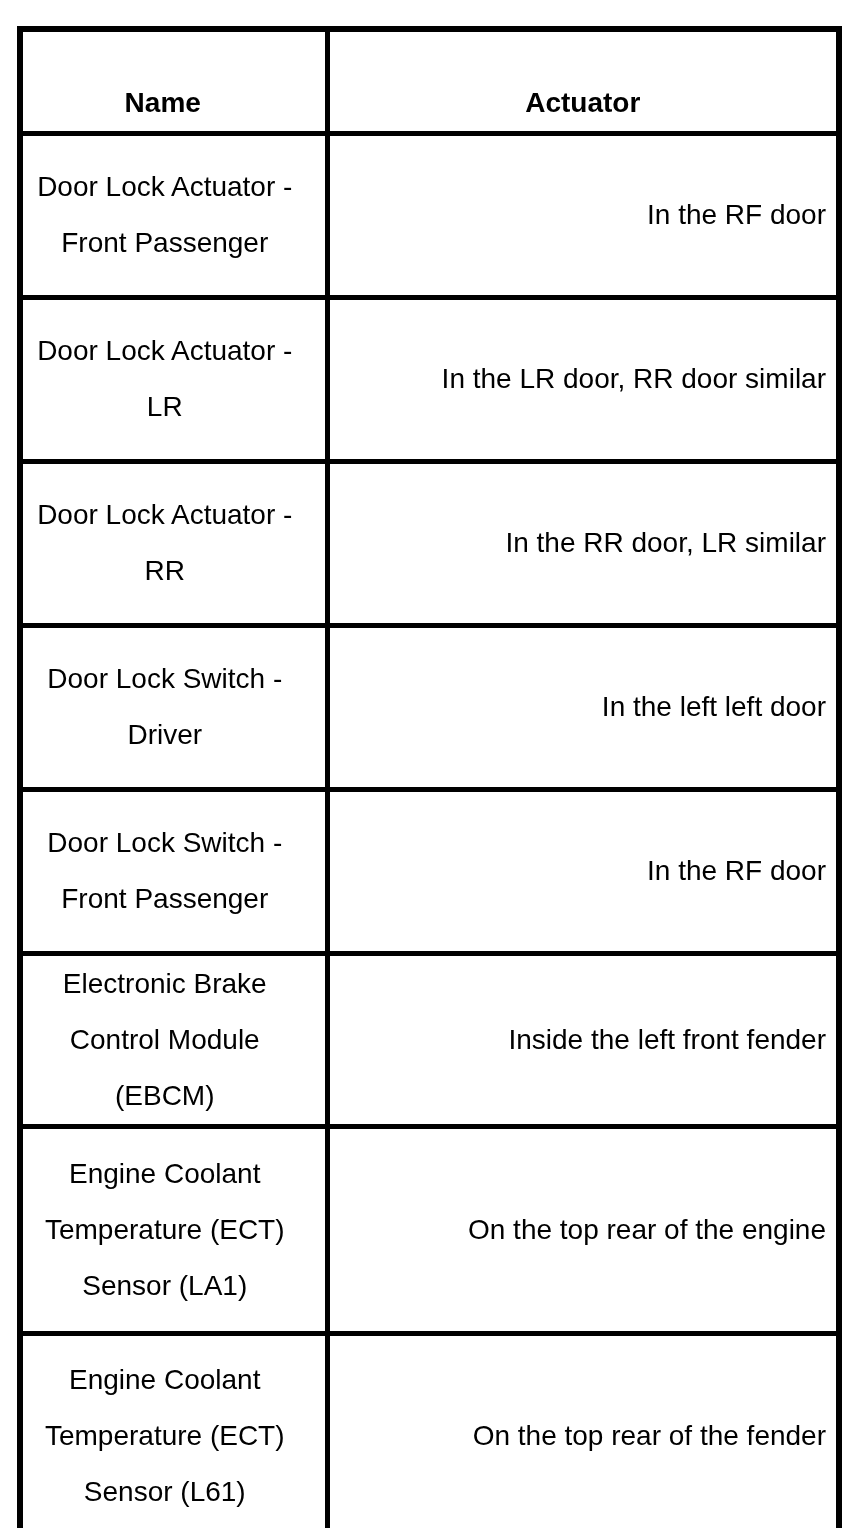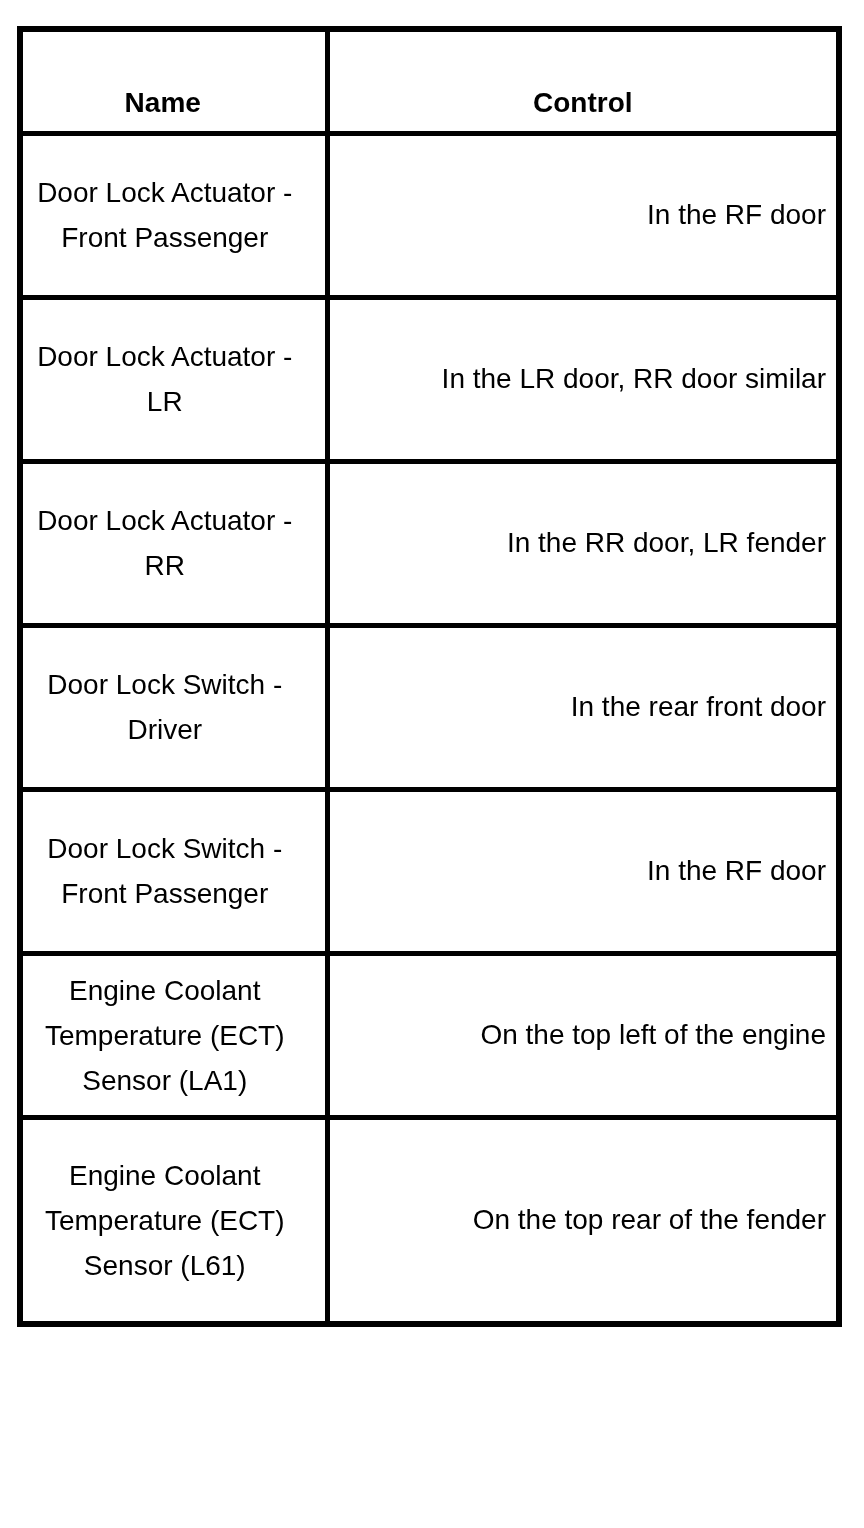--- a/index.html
+++ b/index.html
@@ -43,21 +43,21 @@
     text-align: center;
     vertical-align: bottom;
     padding: 0 0 12px 0;
   }
   th.name-col {
     padding-right: 22px;
   }
   td.name-cell {
     text-align: center;
     vertical-align: middle;
-    line-height: 45px;
+    line-height: 56px;
     white-space: pre-line;
     padding: 0 22px 0 4px;
   }
   td.loc-cell {
     text-align: right;
     vertical-align: middle;
     line-height: 34px;
     padding: 0 10px 0 15px;
   }
 </style>
@@ -66,54 +66,60 @@
 
 <div class="page">
   <table class="loc-table">
     <colgroup>
       <col style="width:307px">
       <col style="width:512px">
     </colgroup>
     <thead>
       <tr>
         <th class="name-col">Name</th>
-        <th class="loc-col">Control</th>
+        <th class="loc-col">Actuator</th>
       </tr>
     </thead>
     <tbody>
       <tr>
         <td class="name-cell">Door Lock Actuator -
 Front Passenger</td>
         <td class="loc-cell">In the RF door</td>
       </tr>
       <tr>
         <td class="name-cell">Door Lock Actuator -
 LR</td>
         <td class="loc-cell">In the LR door, RR door similar</td>
       </tr>
       <tr>
         <td class="name-cell">Door Lock Actuator -
 RR</td>
-        <td class="loc-cell">In the RR door, LR fender</td>
+        <td class="loc-cell">In the RR door, LR similar</td>
       </tr>
       <tr>
         <td class="name-cell">Door Lock Switch -
 Driver</td>
-        <td class="loc-cell">In the rear front door</td>
+        <td class="loc-cell">In the left left door</td>
       </tr>
       <tr>
         <td class="name-cell">Door Lock Switch -
 Front Passenger</td>
         <td class="loc-cell">In the RF door</td>
       </tr>
       <tr>
+        <td class="name-cell">Electronic Brake
+Control Module
+(EBCM)</td>
+        <td class="loc-cell">Inside the left front fender</td>
+      </tr>
+      <tr>
         <td class="name-cell">Engine Coolant
 Temperature (ECT)
 Sensor (LA1)</td>
-        <td class="loc-cell">On the top left of the engine</td>
+        <td class="loc-cell">On the top rear of the engine</td>
       </tr>
       <tr>
         <td class="name-cell">Engine Coolant
 Temperature (ECT)
 Sensor (L61)</td>
         <td class="loc-cell">On the top rear of the fender</td>
       </tr>
     </tbody>
   </table>
 </div>

